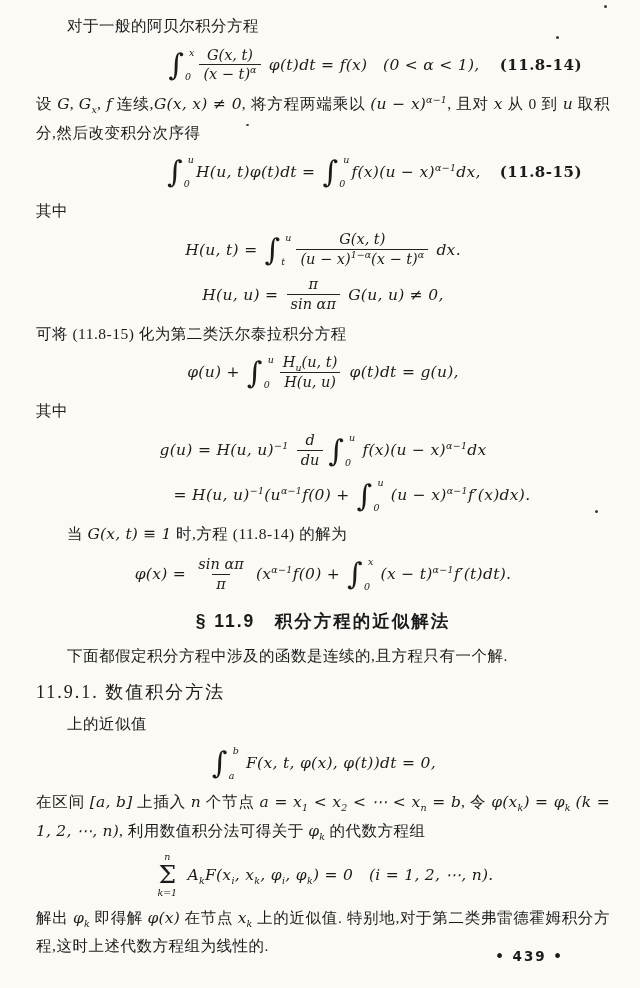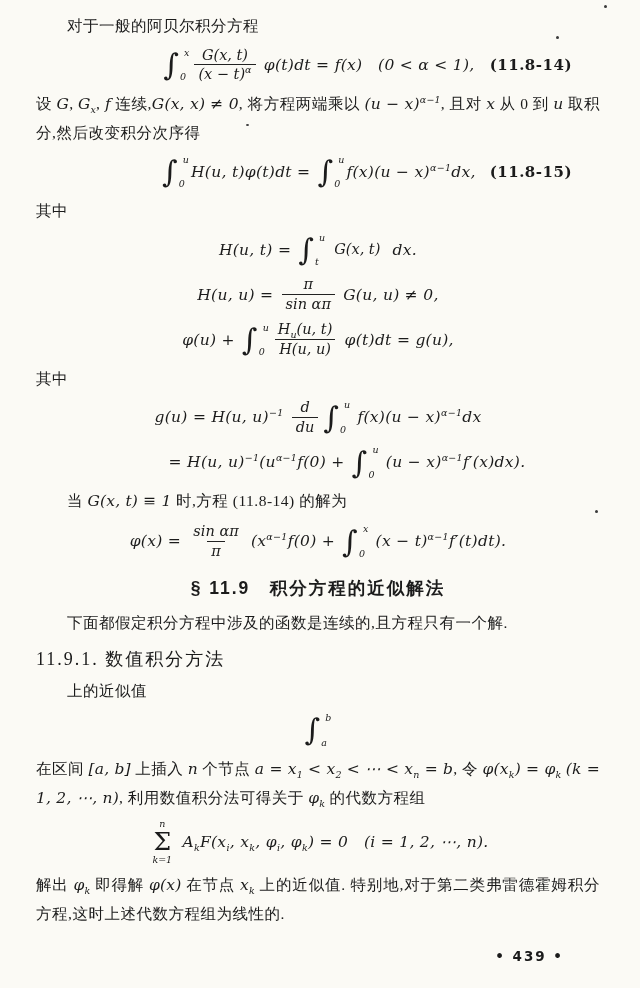--- a/index.html
+++ b/index.html
@@ -3,21 +3,21 @@
 <meta charset="utf-8">
 <style>
   html,body{margin:0;padding:0;background:#d8d5cd;}
   .page{
     position:relative;
     width:640px;height:988px;
     box-sizing:border-box;
     margin:0 auto;
     background:#fbfaf5;
     color:#1b1b1b;
-    padding:12px 40px 0 36px;
+    padding:12px 30px 0 36px;
     overflow:hidden;
     font-family:"Liberation Serif","DejaVu Serif",serif;
   }
   
   .para{
     margin:0;
     font-size:15.5px;
     line-height:1.8;
     text-align:justify;
     letter-spacing:0.5px;
@@ -133,31 +133,33 @@
         <span class="mt">H(u, t) = </span>
         <span class="intg">
           <span class="isym">∫</span>
           <span class="ilim">
             <span class="hi">u</span>
             <span class="lo">t</span>
           </span>
         </span>
         <span class="frac">
           <span class="fn">G(x, t)</span>
+          <span class="fd">(u − x)<sup>1−α</sup>(x − t)<sup>α</sup></span>
         </span>
         <span class="mt"> dx.</span>
       </div>
       <div class="formula">
         <span class="mt">H(u, u) = </span>
         <span class="frac">
           <span class="fn">π</span>
           <span class="fd">sin απ</span>
         </span>
         <span class="mt"> G(u, u) ≠ 0,</span>
       </div>
+      <p class="para">可将 (11.8-15) 化为第二类沃尔泰拉积分方程</p>
       <div class="formula">
         <span class="mt">φ(u) + </span>
         <span class="intg">
           <span class="isym">∫</span>
           <span class="ilim">
             <span class="hi">u</span>
             <span class="lo">0</span>
           </span>
         </span>
         <span class="frac">
@@ -215,20 +217,21 @@
       <h3 class="subsec">11.9.1. 数值积分方法</h3>
       <p class="para indent">上的近似值</p>
       <div class="formula">
         <span class="intg">
           <span class="isym">∫</span>
           <span class="ilim">
             <span class="hi">b</span>
             <span class="lo">a</span>
           </span>
         </span>
+        <span class="mt"> F(x, t, φ(x), φ(t))dt = 0,</span>
       </div>
       <p class="para">在区间 <span class="mi">[a, b]</span> 上插入 <span class="mi">n</span> 个节点 <span class="mi">a = x<sub>1</sub> &lt; x<sub>2</sub> &lt; ⋯ &lt; x<sub>n</sub> = b</span>, 令 <span class="mi">φ(x<sub>k</sub>) = φ<sub>k</sub></span> <span class="mi">(k = 1, 2, ⋯, n)</span>, 利用数值积分法可得关于 <span class="mi">φ<sub>k</sub></span> 的代数方程组</p>
       <div class="formula">
         <span class="sumg">
           <span class="shi">n</span>
           <span class="ssym">Σ</span>
           <span class="slo">k=1</span>
         </span>
         <span class="mt"> A<sub>k</sub>F(x<sub>i</sub>, x<sub>k</sub>, φ<sub>i</sub>, φ<sub>k</sub>) = 0   (i = 1, 2, ⋯, n).</span>
       </div>

